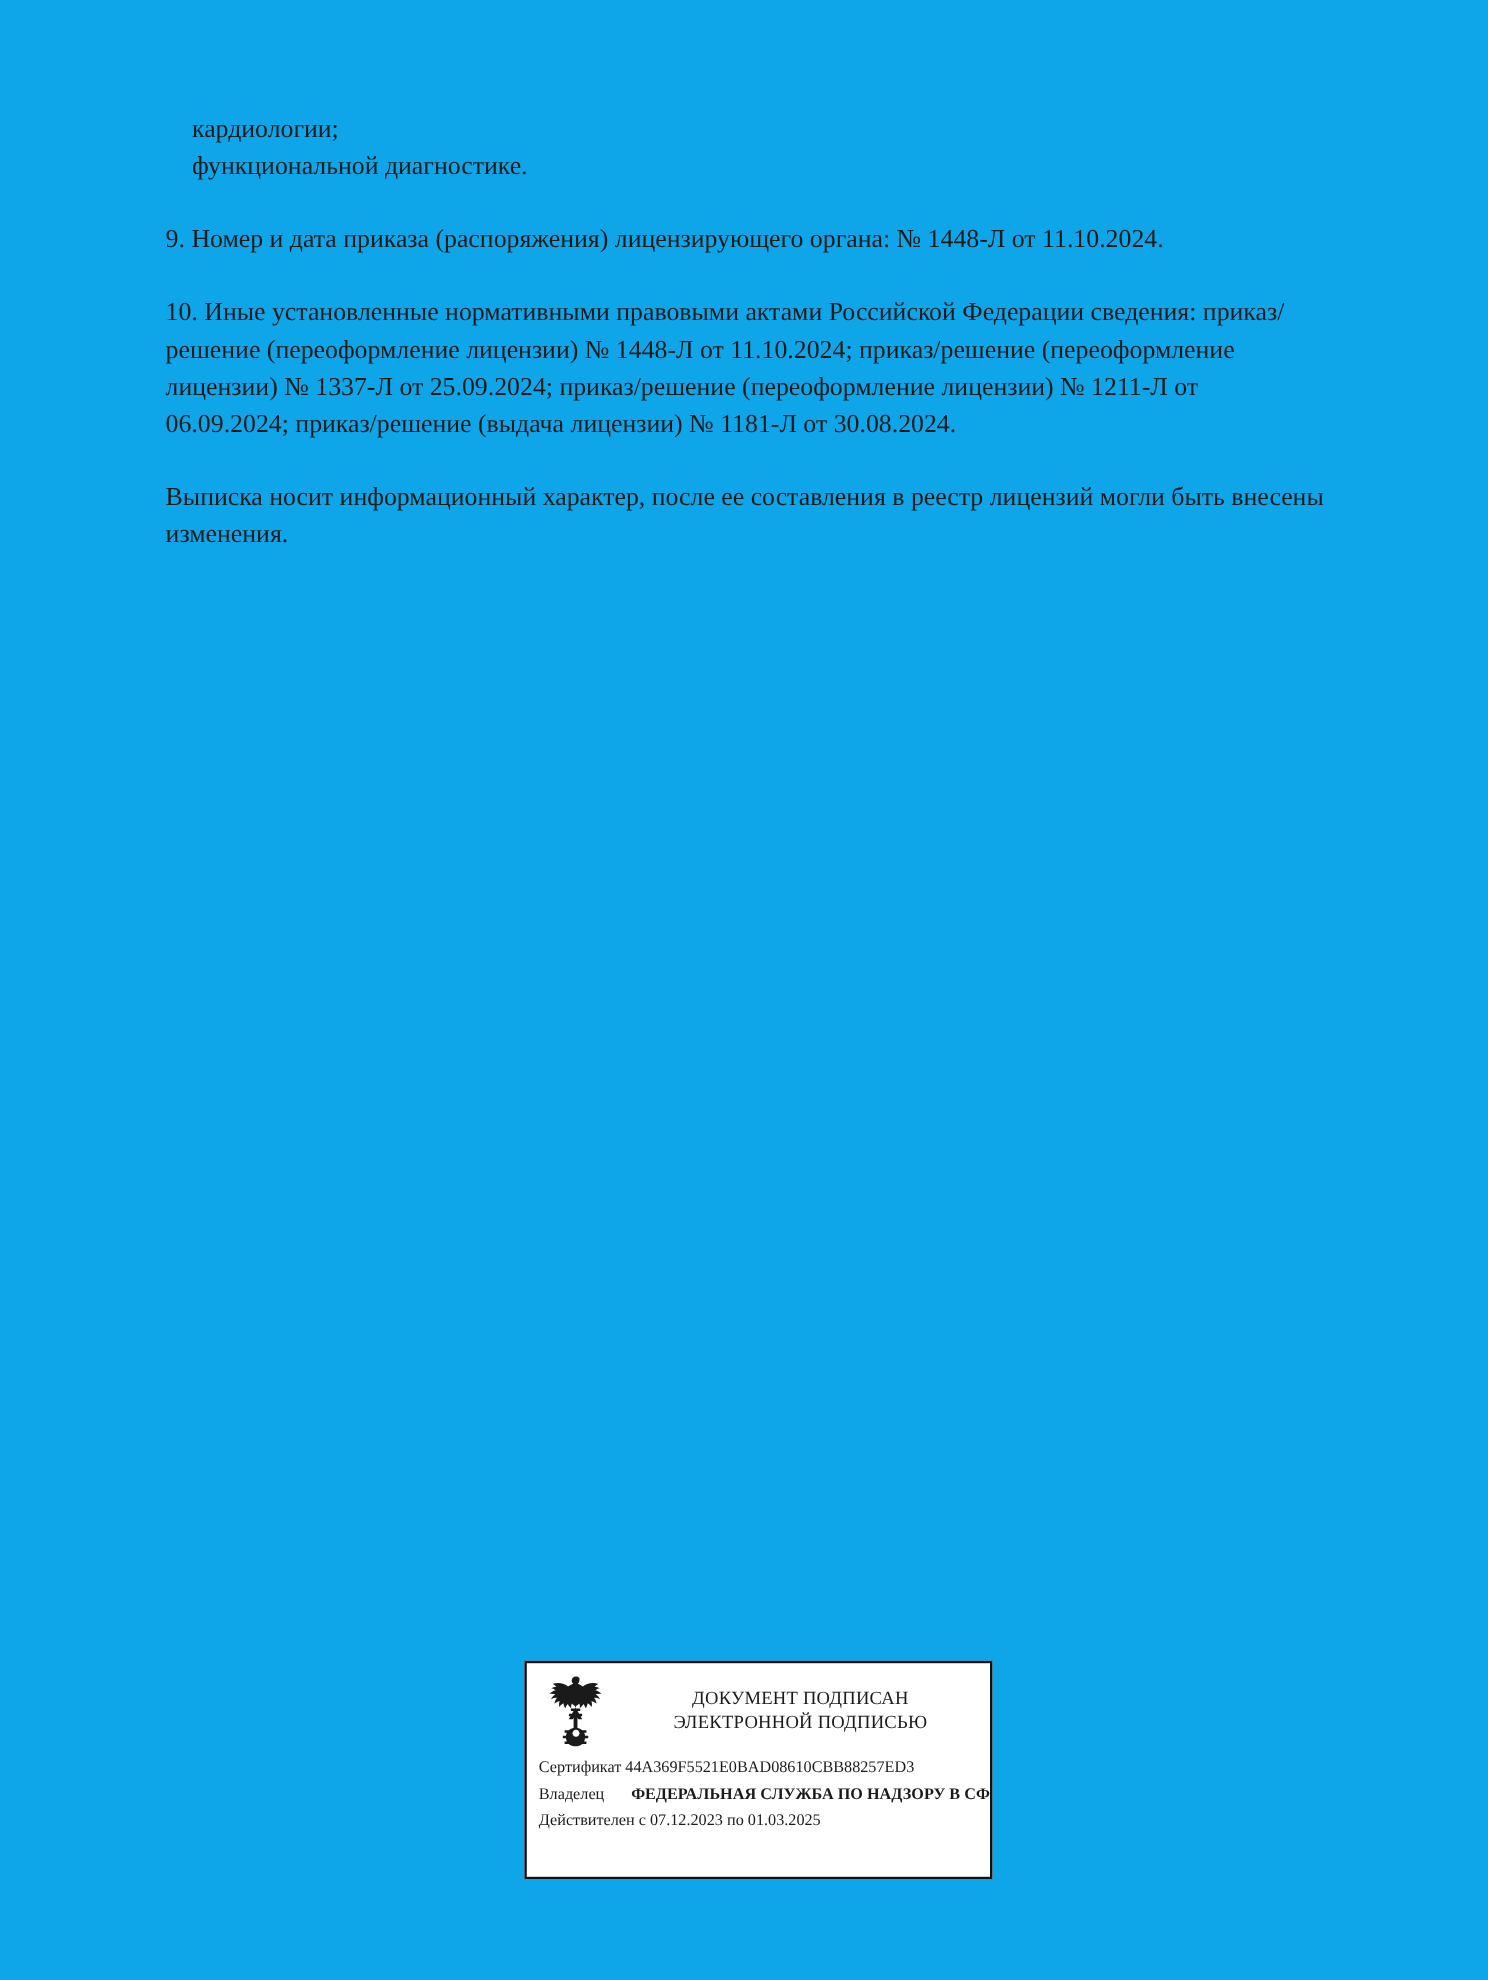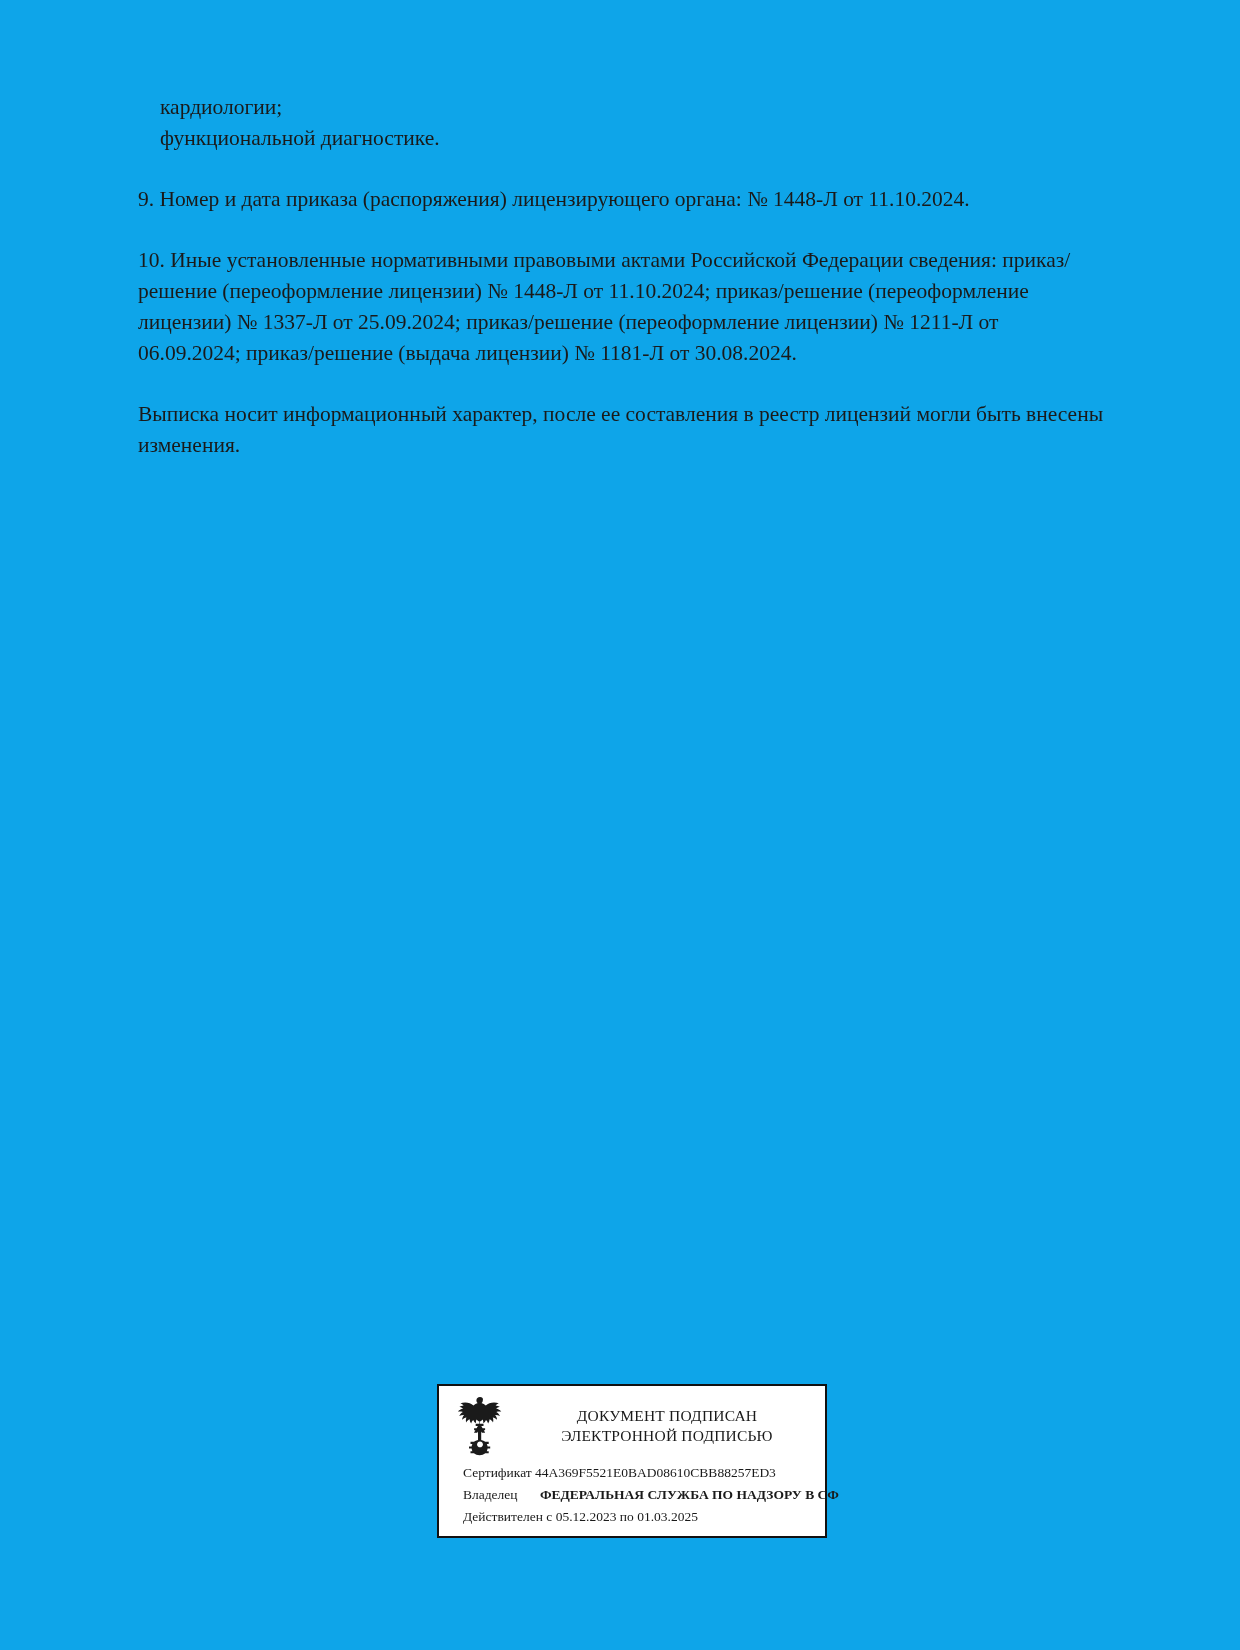--- a/index.html
+++ b/index.html
@@ -38,21 +38,21 @@
   }
   .para.tight {
     margin-bottom: 32px;
   }
   
   .stamp {
     position: absolute;
     left: 437px;
     top: 1384px;
     width: 390px;
-    height: 154px;
+    height: 182px;
     border: 2px solid #111;
     box-sizing: border-box;
     background: #fff;
     font-family: "Liberation Serif", "DejaVu Serif", serif;
   }
   .stamp-top {
     display: flex;
     align-items: center;
     padding: 10px 8px 4px 10px;
     height: 74px;
@@ -65,21 +65,21 @@
     margin-right: 6px;
   }
   .stamp-title {
     flex: 1;
     text-align: center;
     font-size: 15.5px;
     line-height: 20px;
     letter-spacing: 0.2px;
   }
   .stamp-lines {
-    padding: 2px 0 0 24px;
+    padding: 2px 0 0 10px;
     font-size: 13.5px;
     line-height: 22px;
     white-space: nowrap;
   }
   .stamp-lines .b {
     font-weight: bold;
     margin-left: 19px;
   }
   .stamp-clip {
     overflow: hidden;
@@ -125,20 +125,20 @@
       <div>
         <span>Сертификат</span>
         <span>44A369F5521E0BAD08610CBB88257ED3</span>
       </div>
       <div>
         <span>Владелец</span>
         <span class="b">ФЕДЕРАЛЬНАЯ СЛУЖБА ПО НАДЗОРУ В СФ</span>
       </div>
       <div>
         <span>Действителен с</span>
-        <span>05.12.2023</span>
+        <span>07.12.2023</span>
         <span>по</span>
         <span>01.03.2025</span>
       </div>
     </div>
   </div>
 
 </div>
 
 </body></html>

